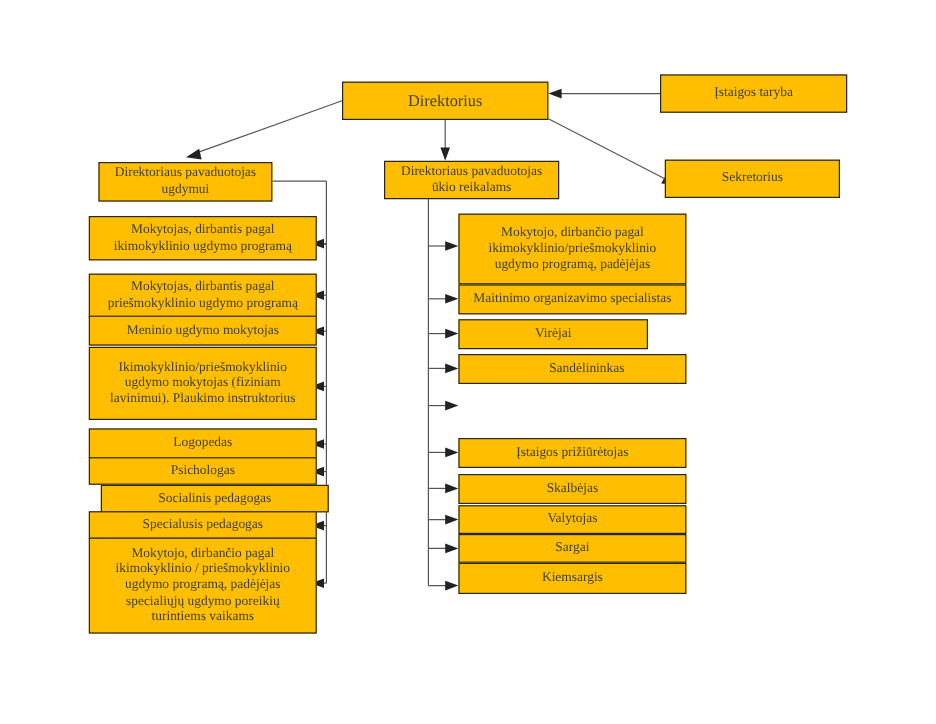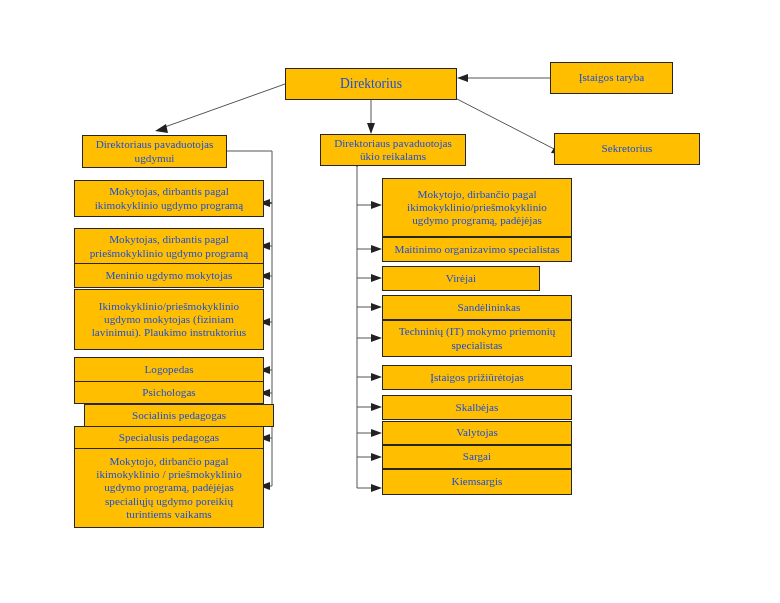--- a/index.html
+++ b/index.html
@@ -17,21 +17,21 @@
   }
   .box {
     position: absolute;
     box-sizing: border-box;
     background: #FFBF00;
     border: 1.5px solid #262626;
     display: flex;
     align-items: center;
     justify-content: center;
     text-align: center;
-    color: #1d4ed8;
+    color: #404040;
     line-height: 1.18;
     padding: 1px 4px;
     white-space: pre-line;
   }
   .t11 { font-size: 11.2px; }
   .t13 { font-size: 13.6px; }
 
   svg#wires {
     position: absolute;
     left: 0;
@@ -124,21 +124,21 @@
     <polygon class="arrowhead" points="382,338 371,334 371,342"></polygon>
     <polygon class="arrowhead" points="382,377 371,373 371,381"></polygon>
     <polygon class="arrowhead" points="382,407 371,403 371,411"></polygon>
     <polygon class="arrowhead" points="382,433 371,429 371,437"></polygon>
     <polygon class="arrowhead" points="382,457 371,453 371,461"></polygon>
     <polygon class="arrowhead" points="382,488 371,484 371,492"></polygon>
   </svg>
 
   <div class="box t13" style="left:285px; top:68px; width:172px; height:32px;">Direktorius</div>
 
-  <div class="box t11" style="left:550px; top:62px; width:123px; height:32px;text-align:right;">Įstaigos taryba</div>
+  <div class="box t11" style="left:550px; top:62px; width:156px; height:32px;text-align:right;">Įstaigos taryba</div>
 
   <div class="box t11" style="left:554px; top:133px; width:146px; height:32px;">Sekretorius</div>
 
   <div class="box t11" style="left:82px; top:135px; width:145px; height:33px;">Direktoriaus pavaduotojas
 ugdymui</div>
 
   <div class="box t11" style="left:320px; top:134px; width:146px; height:32px;">Direktoriaus pavaduotojas
 ūkio reikalams</div>
 
   <div class="box t11" style="left:74px; top:180px; width:190px; height:37px;">Mokytojas, dirbantis pagal
@@ -158,21 +158,19 @@
 ugdymo programą, padėjėjas
 specialiųjų ugdymo poreikių
 turintiems vaikams</div>
 
   <div class="box t11" style="left:382px; top:178px; width:190px; height:59px;">Mokytojo, dirbančio pagal
 ikimokyklinio/priešmokyklinio
 ugdymo programą, padėjėjas</div>
   <div class="box t11" style="left:382px; top:237px; width:190px; height:25px;">Maitinimo organizavimo specialistas</div>
   <div class="box t11" style="left:382px; top:266px; width:158px; height:25px;">Virėjai</div>
   <div class="box t11" style="left:382px; top:295px; width:190px; height:25px;padding-left:28px;">Sandėlininkas</div>
-  <div class="box t11" style="left:382px; top:320px; width:190px; height:37px;">Techninių (IT) mokymo priemonių
-specialistas</div>
   <div class="box t11" style="left:382px; top:365px; width:190px; height:25px;">Įstaigos prižiūrėtojas</div>
   <div class="box t11" style="left:382px; top:395px; width:190px; height:25px;">Skalbėjas</div>
   <div class="box t11" style="left:382px; top:421px; width:190px; height:24px;">Valytojas</div>
   <div class="box t11" style="left:382px; top:445px; width:190px; height:24px;">Sargai</div>
   <div class="box t11" style="left:382px; top:469px; width:190px; height:26px;">Kiemsargis</div>
 
 </div>
 
 </body></html>

